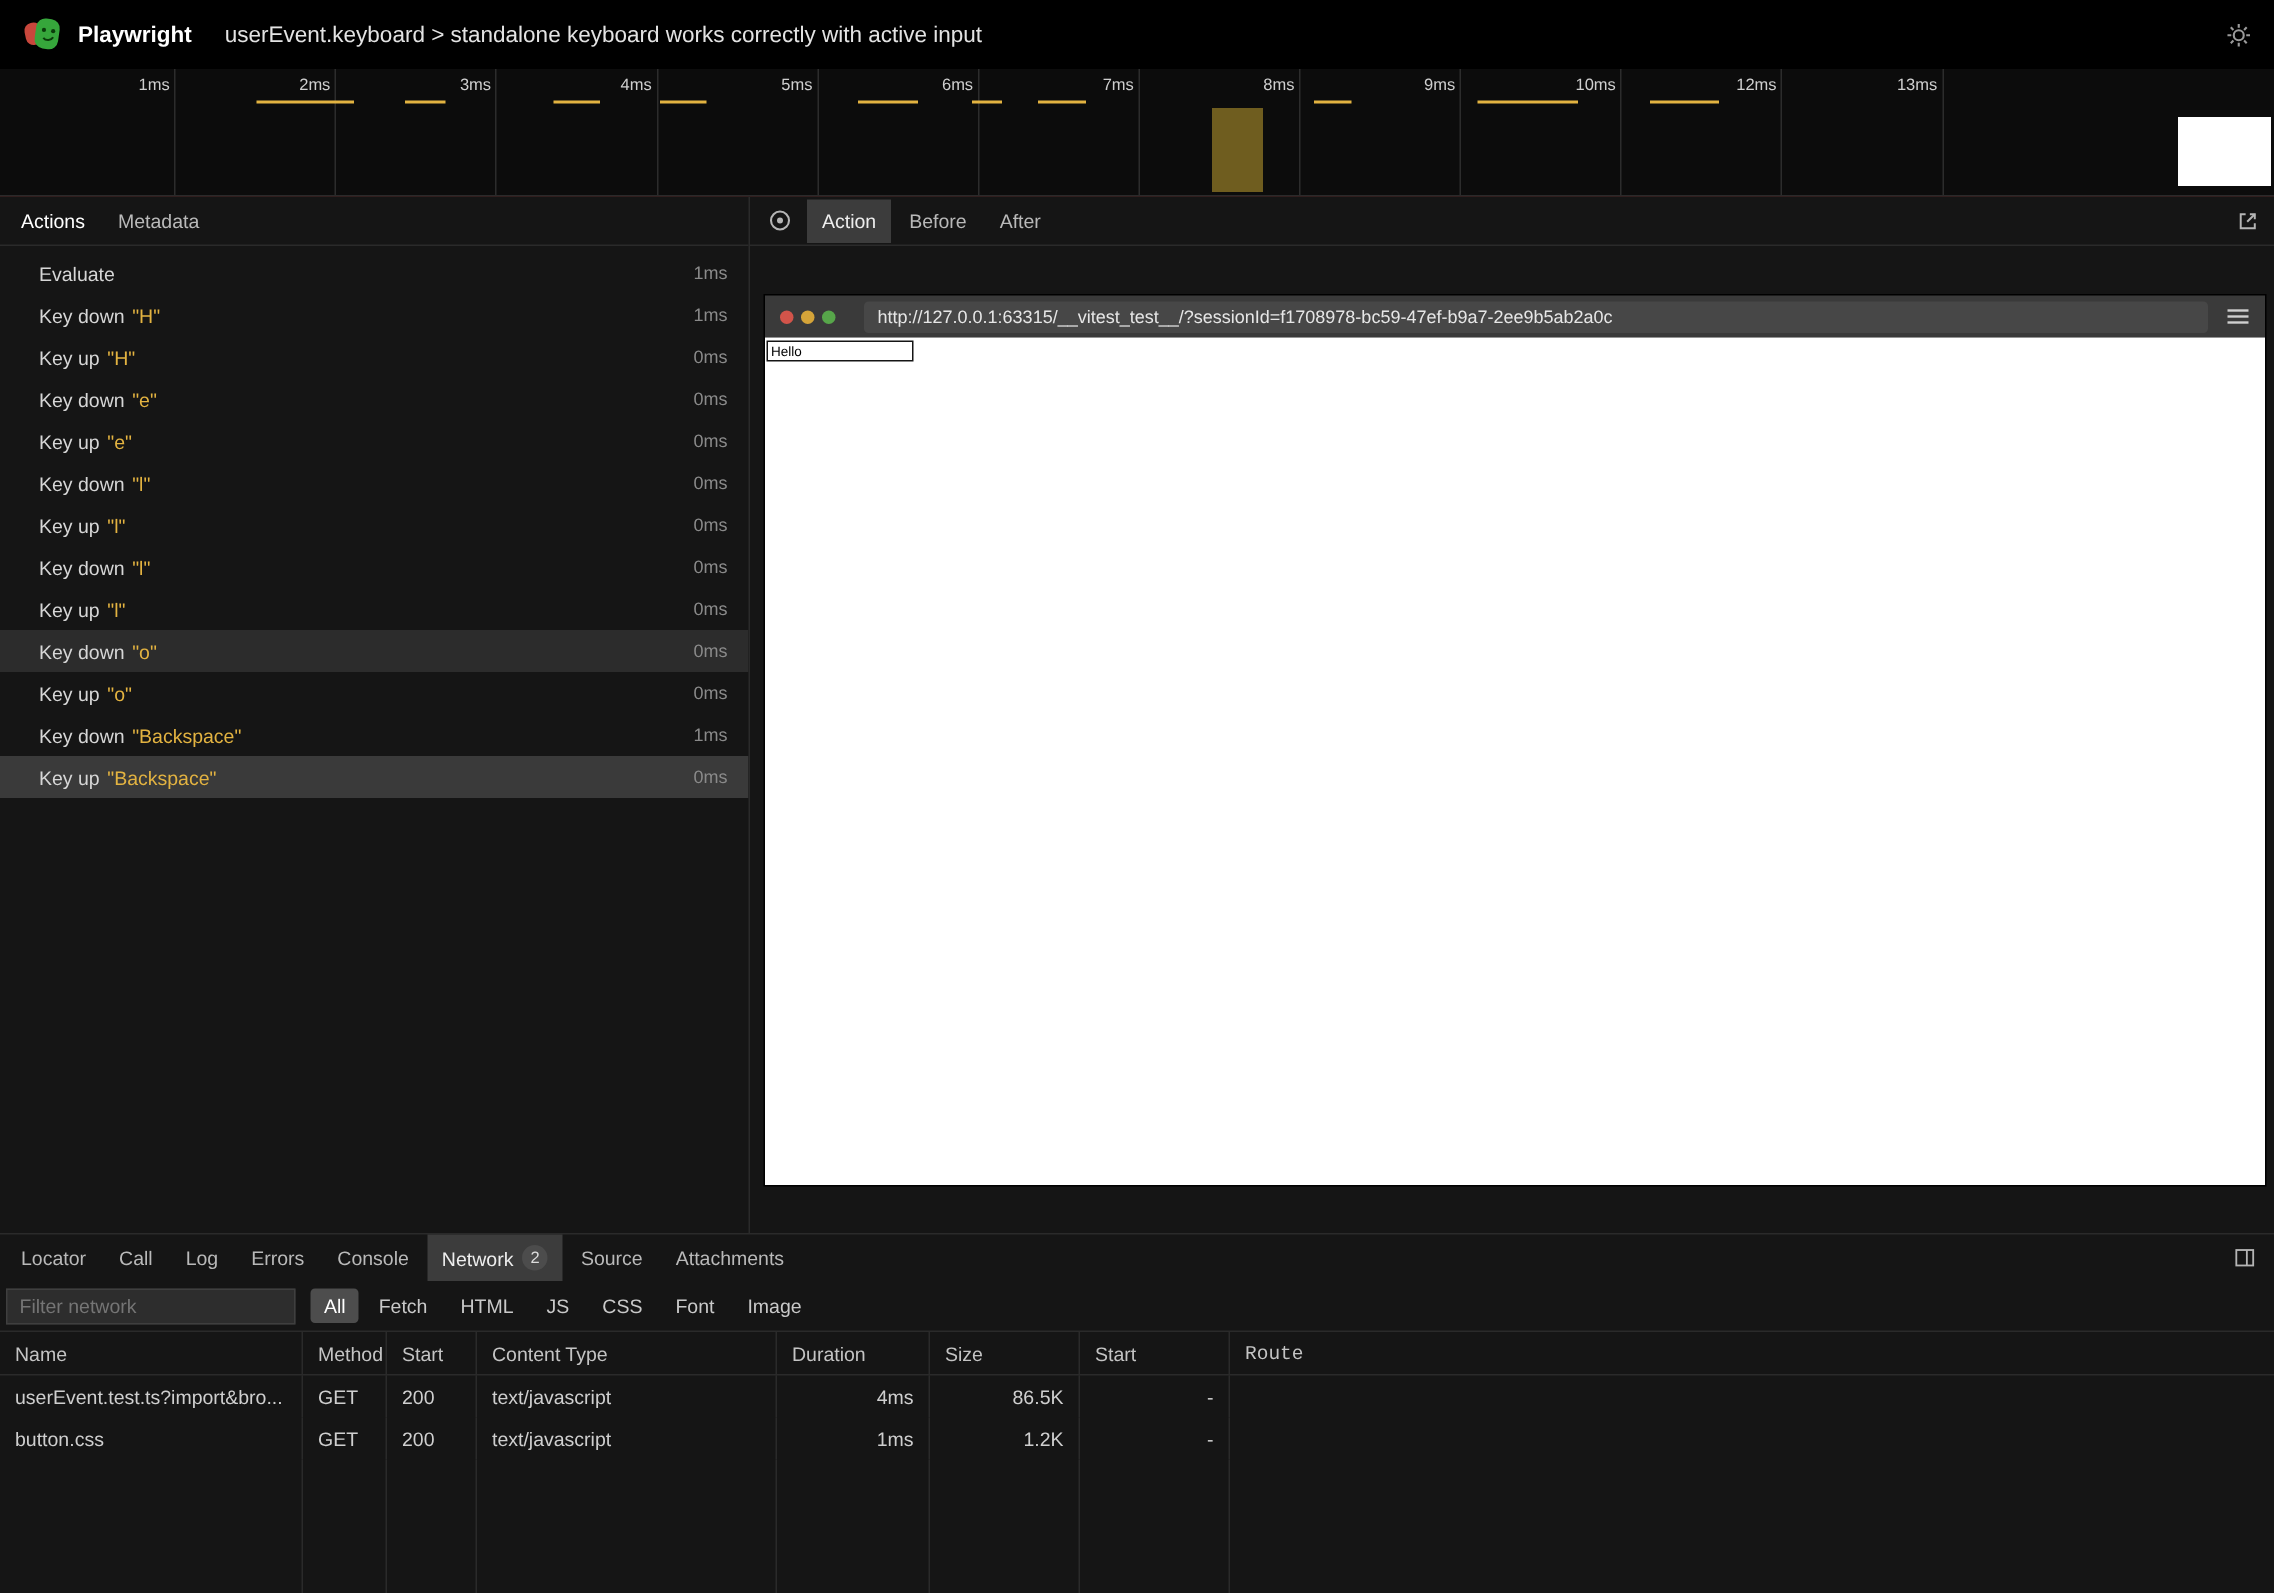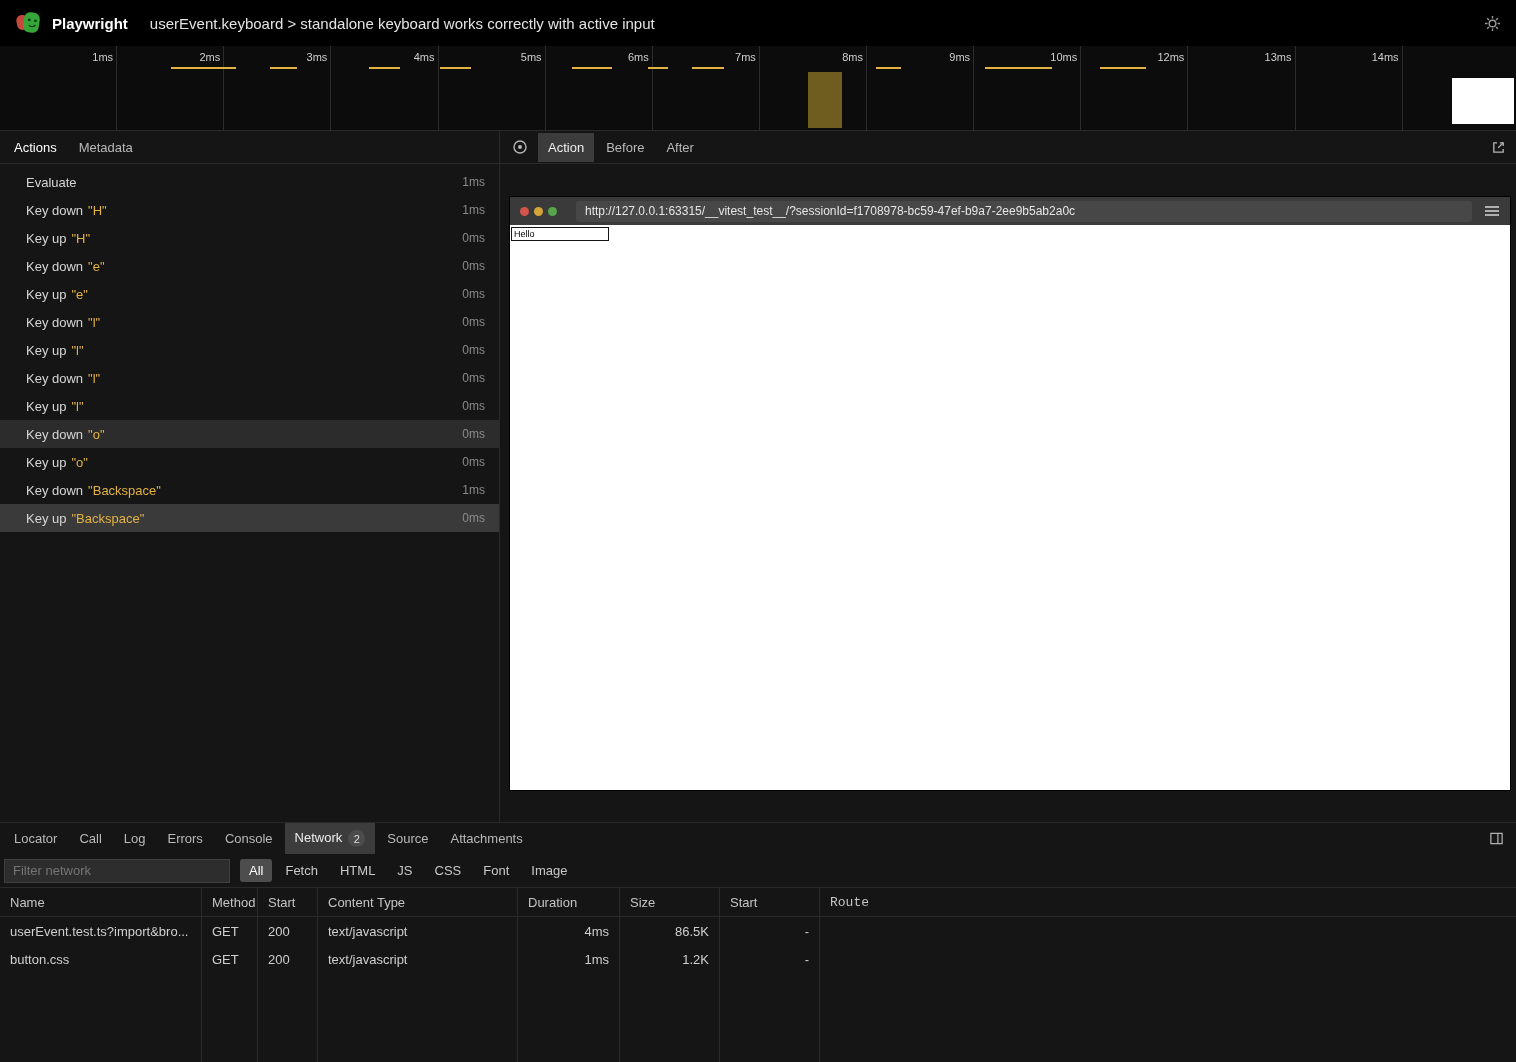--- a/index.html
+++ b/index.html
@@ -25,21 +25,21 @@
   .tl-thumb { position:absolute; top:32px; height:46px; background:#ffffff; }
 
   
   .main { flex:1 1 auto; min-height:0; display:flex; }
   .left-panel { flex:0 0 500px; border-right:1px solid #2a2a2a; display:flex; flex-direction:column; background:#151515; }
   .right-panel { flex:1 1 auto; min-width:0; display:flex; flex-direction:column; background:#151515; }
 
   .tabstrip { flex:0 0 33px; display:flex; align-items:center; padding:0 4px; gap:2px;
               border-bottom:1px solid #2a2a2a; font-size:13px; color:#b9b9b9; }
   .tabs-holder { display:flex; align-items:center; gap:2px; }
-  .tab { padding:7px 10px; cursor:pointer; display:inline-flex; align-items:flex-start; white-space:nowrap; }
+  .tab { padding:7px 10px; cursor:pointer; display:inline-flex; align-items:flex-end; white-space:nowrap; }
   .tab.active { background:#3c3c3c; color:#eee; }
   .tabs-plain .tab.active { background:transparent; color:#fff; }
   .tabstrip .spacer { flex:1; }
   .badge { background:#4c4c4c; color:#ddd; border-radius:50%; width:17px; height:17px; font-size:11px;
            display:inline-flex; align-items:center; justify-content:center; margin-left:6px; }
 
   
   .action-list { flex:1 1 auto; overflow:hidden; padding-top:4px; }
   .action-row { height:28px; display:flex; align-items:center; padding:0 8px 0 26px;
                 font-size:13px; color:#d6d6d6; cursor:pointer; }
@@ -59,21 +59,21 @@
                 overflow:hidden; white-space:nowrap; }
   .browser-page { flex:1; background:#fff; position:relative; }
   .page-input { position:absolute; top:2px; left:1px; width:98px; height:14px; border:1px solid #151515;
                 background:#fff; color:#000; font-size:9px; padding:0 2px;
                 font-family:"Liberation Sans", sans-serif; outline:none; }
 
   
   .bottom-panel { flex:0 0 240px; border-top:1px solid #2a2a2a; display:flex; flex-direction:column; background:#151515; }
   .bottom-tabs { border-bottom:none; flex:0 0 28px; }
   .filter-row { flex:0 0 33px; display:flex; align-items:center; padding:0 4px; gap:10px; }
-  .filter-input { width:226px; height:24px; background:#2d2d2d; border:1px solid #3f3f3f; color:#ccc;
+  .filter-input { width:193px; height:24px; background:#2d2d2d; border:1px solid #3f3f3f; color:#ccc;
                   font-size:13px; padding:0 8px; outline:none; font-family:"Liberation Sans", sans-serif; }
   .chips { display:flex; align-items:center; gap:4px; }
   .chip { padding:4px 9px; font-size:13px; color:#c9c9c9; border-radius:3px; cursor:pointer; }
   .chip.active { background:#4d4d4d; color:#fff; }
 
   .net-table { flex:1 1 auto; min-height:0; display:grid; border-top:1px solid #2a2a2a;
                grid-template-columns:202px 56px 60px 200px 102px 100px 100px 1fr;
                grid-template-rows:29px 28px 28px minmax(0,1fr); font-size:13px; }
   .nt-cell { border-right:1px solid #2a2a2a; padding:0 10px; display:flex; align-items:center;
              color:#cfcfcf; overflow:hidden; white-space:nowrap; }
@@ -115,21 +115,20 @@
         <div class="tl-cell">3ms</div>
         <div class="tl-cell">4ms</div>
         <div class="tl-cell">5ms</div>
         <div class="tl-cell">6ms</div>
         <div class="tl-cell">7ms</div>
         <div class="tl-cell">8ms</div>
         <div class="tl-cell">9ms</div>
         <div class="tl-cell">10ms</div>
         <div class="tl-cell">12ms</div>
         <div class="tl-cell">13ms</div>
-        <div class="tl-cell">14ms</div>
       </div>
     <div class="tl-selection" style="left: 808px; width: 34px;"></div>
     <div class="tl-thumb" style="left: 1452px; width: 62px;"></div>
   <div class="tl-tick" style="left: 171px; width: 65px;"></div>
       <div class="tl-tick" style="left: 270px; width: 27px;"></div>
       <div class="tl-tick" style="left: 369px; width: 31px;"></div>
       <div class="tl-tick" style="left: 440px; width: 31px;"></div>
       <div class="tl-tick" style="left: 572px; width: 40px;"></div>
       <div class="tl-tick" style="left: 648px; width: 20px;"></div>
       <div class="tl-tick" style="left: 692px; width: 32px;"></div>

